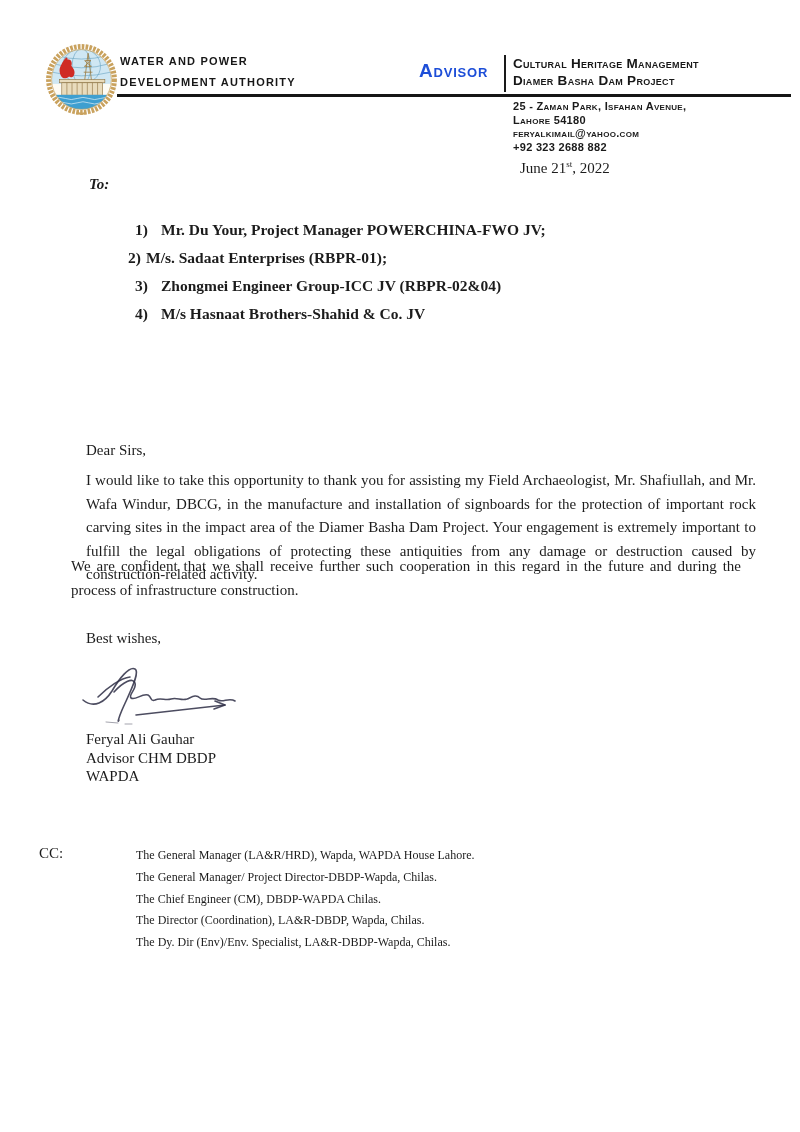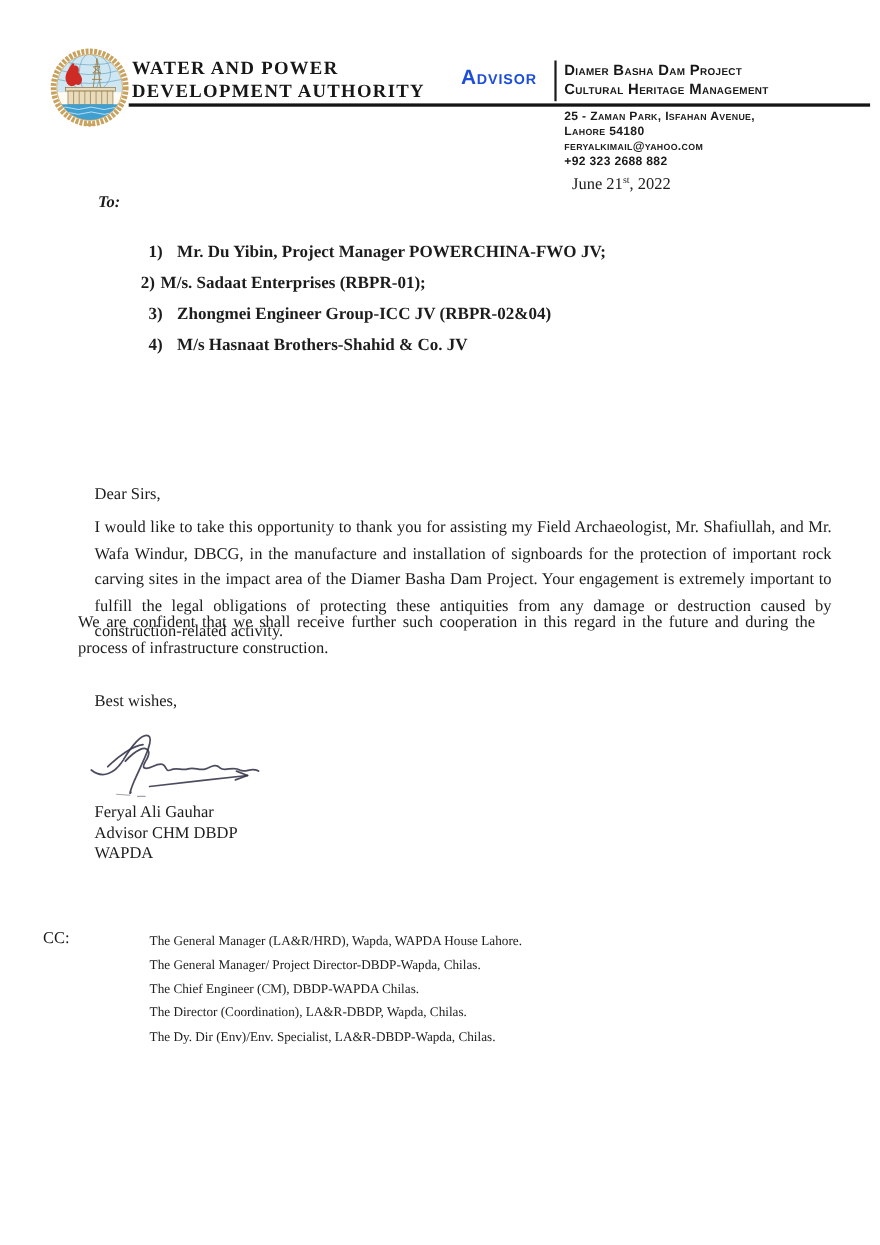--- a/index.html
+++ b/index.html
@@ -4,22 +4,22 @@
 <style>
   html,body{margin:0;padding:0;background:#ffffff;}
   .page{
     position:relative;width:800px;height:1132px;background:#ffffff;
     font-family:"Liberation Serif",serif;color:#1c1c1c;overflow:hidden;
   }
   
   .logo{position:absolute;left:45px;top:43px;width:73px;height:73px;}
   .org-title{
     position:absolute;left:120px;top:51px;width:380px;
-    font-family:Liberation Serif, serif;font-weight:bold;
-    font-size:17px;line-height:21px;letter-spacing:1.2px;color:#171717;
+    font-family:Liberation Sans, sans-serif;font-weight:bold;
+    font-size:11px;line-height:21px;letter-spacing:1.2px;color:#171717;
   }
   .advisor{
     position:absolute;left:419px;top:60px;
     font-family:"Liberation Sans",sans-serif;font-weight:bold;
     font-variant:small-caps;font-size:19px;letter-spacing:0.8px;color:#1d4ed8;
   }
   .hdr-vrule{position:absolute;left:504px;top:55px;width:2px;height:37px;background:#1a1a1a;}
   .dept{
     position:absolute;left:513px;top:55px;width:280px;
     font-family:"Liberation Sans",sans-serif;font-weight:bold;
@@ -106,41 +106,41 @@
 
   <div class="org-title">
     <div>WATER AND POWER</div>
     <div>DEVELOPMENT AUTHORITY</div>
   </div>
 
   <div class="advisor">Advisor</div>
   <div class="hdr-vrule"></div>
 
   <div class="dept">
+    <div>Cultural Heritage Management</div>
     <div>Diamer Basha Dam Project</div>
-    <div>Cultural Heritage Management</div>
   </div>
 
   <div class="hdr-rule"></div>
 
   <div class="contact">
     <div>25 - Zaman Park, Isfahan Avenue,</div>
     <div>Lahore 54180</div>
     <div>feryalkimail@yahoo.com</div>
     <div>+92 323 2688 882</div>
   </div>
 
   <div class="date"><span>June 21</span><sup>st</sup><span>, 2022</span></div>
 
   <div class="to-label">To:</div>
 
   <div class="recipients">
     <div class="recipient">
       <span class="num">1)</span>
-      <span>Mr. Du Yibin, Project Manager POWERCHINA-FWO JV;</span>
+      <span>Mr. Du Your, Project Manager POWERCHINA-FWO JV;</span>
     </div>
     <div class="recipient flush">
       <span class="num">2)</span>
       <span>M/s. Sadaat Enterprises (RBPR-01);</span>
     </div>
     <div class="recipient">
       <span class="num">3)</span>
       <span>Zhongmei Engineer Group-ICC JV (RBPR-02&amp;04)</span>
     </div>
     <div class="recipient gap-top">

